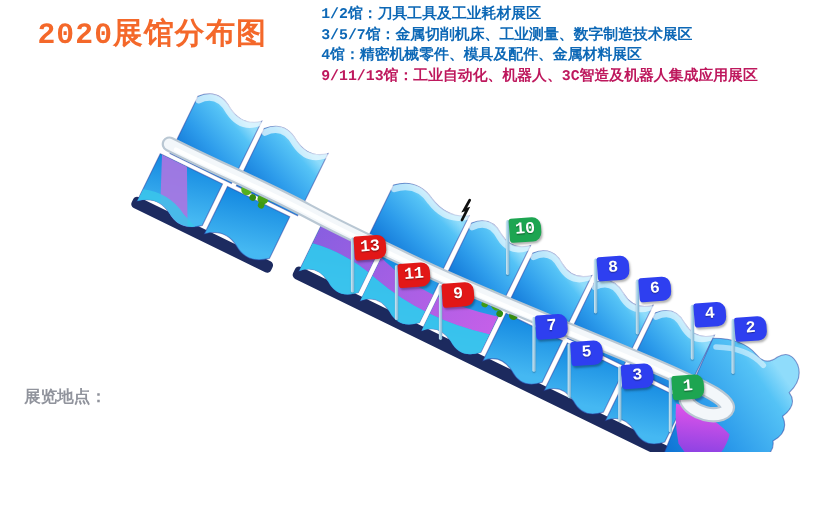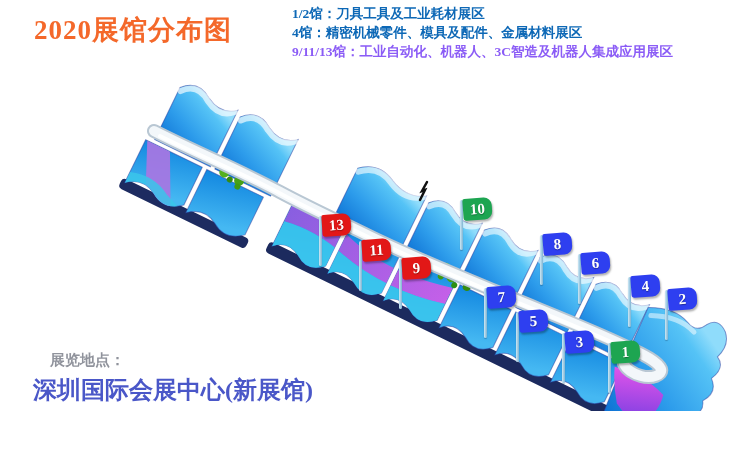--- a/index.html
+++ b/index.html
@@ -1,46 +1,46 @@
 <!DOCTYPE html>
 <html><head>
 <meta charset="utf-8">
 <style>
   html,body{margin:0;padding:0;background:#fff;}
   .stage{
     position:relative;width:751px;height:411px;background:#ffffff;overflow:hidden;
-    font-family:Liberation Serif, serif;
+    font-family:Liberation Mono, monospace;
   }
   .page-title{
     position:absolute;left:34px;top:12px;margin:0;
     font-size:27px;font-weight:bold;color:#f4682a;letter-spacing:1px;white-space:nowrap;
   }
   .legend{
     position:absolute;left:292px;top:4px;margin:0;padding:0;list-style:none;
     width:455px;font-size:13.5px;font-weight:bold;line-height:19px;color:#0d68b6;white-space:nowrap;
   }
-  .legend li.highlight{color:#8b5cf6;}
+  .legend li.highlight{color:#be185d;}
   .map-svg{position:absolute;left:0;top:0;z-index:1;}
   .flag-layer{position:absolute;left:0;top:0;width:751px;height:459px;z-index:5;pointer-events:none;}
   .flag{position:absolute;width:34px;height:76px;pointer-events:auto;}
   .flag .pole{
     position:absolute;left:0;top:1px;width:3px;height:50px;border-radius:2px;
     background:linear-gradient(90deg,#cde8f5,#7fb4d2);
     box-shadow:0 1px 1px rgba(30,60,90,.35);
   }
   .flag .banner{
     position:absolute;left:3px;top:0;width:29px;height:22px;
     color:#fff;font-size:15px;font-weight:bold;font-style:normal;text-align:center;line-height:22px;
     border-radius:2px 8px 8px 3px;
     transform:rotate(-4deg);transform-origin:left center;
     box-shadow:1px 2px 2px rgba(0,0,0,.3);
     text-shadow:0 1px 1px rgba(0,0,0,.35);
   }
   .footer-label{
-    position:absolute;left:50px;top:351px;
+    position:absolute;left:22px;top:351px;
     font-size:15px;font-weight:bold;color:#90939c;
   }
   .footer-name{
     position:absolute;left:33px;top:374px;
     font-size:24px;font-weight:bold;color:#4a57c8;white-space:nowrap;
   }
   .divider{
     position:absolute;left:75px;top:432px;width:676px;height:2px;
     background:#e7e7f2;z-index:2;
   }
@@ -53,20 +53,21 @@
 </style>
 </head>
 <body>
 
 <div class="stage">
 
   <h1 class="page-title">2020展馆分布图</h1>
 
   <ul class="legend">
     <li>1/2馆：刀具工具及工业耗材展区</li>
+    <li>3/5/7馆：金属切削机床、工业测量、数字制造技术展区</li>
     <li>4馆：精密机械零件、模具及配件、金属材料展区</li>
     <li class="highlight">9/11/13馆：工业自动化、机器人、3C智造及机器人集成应用展区</li>
   </ul>
 
   <svg class="map-svg" width="751" height="459" viewBox="0 0 751 459">
     <defs>
       <linearGradient id="gU" x1="0" y1="1" x2="0.4" y2="0">
         <stop offset="0" stop-color="#0b6ed2"></stop>
         <stop offset="0.45" stop-color="#2d9ceb"></stop>
         <stop offset="0.85" stop-color="#55c3f6"></stop>
@@ -209,18 +210,17 @@
         <i class="pole"></i>
         <b class="banner" style="background: rgb(46, 63, 240);">3</b>
       </div>
       <div class="flag" style="left: 608px; top: 342px;">
         <i class="pole"></i>
         <b class="banner" style="background: rgb(29, 165, 81);">1</b>
       </div>
     </div>
 
   <div class="footer-label">展览地点：</div>
-  <div class="footer-name">深圳国际会展中心(新展馆)</div>
 
   <div class="divider"></div>
 
 
 </div>
 
 </body></html>

